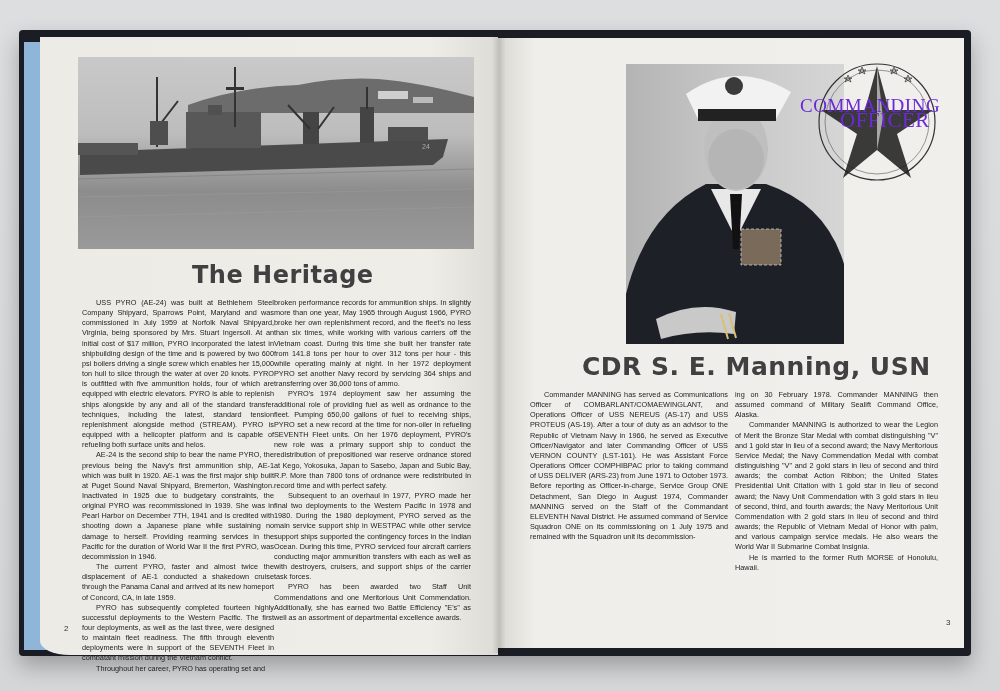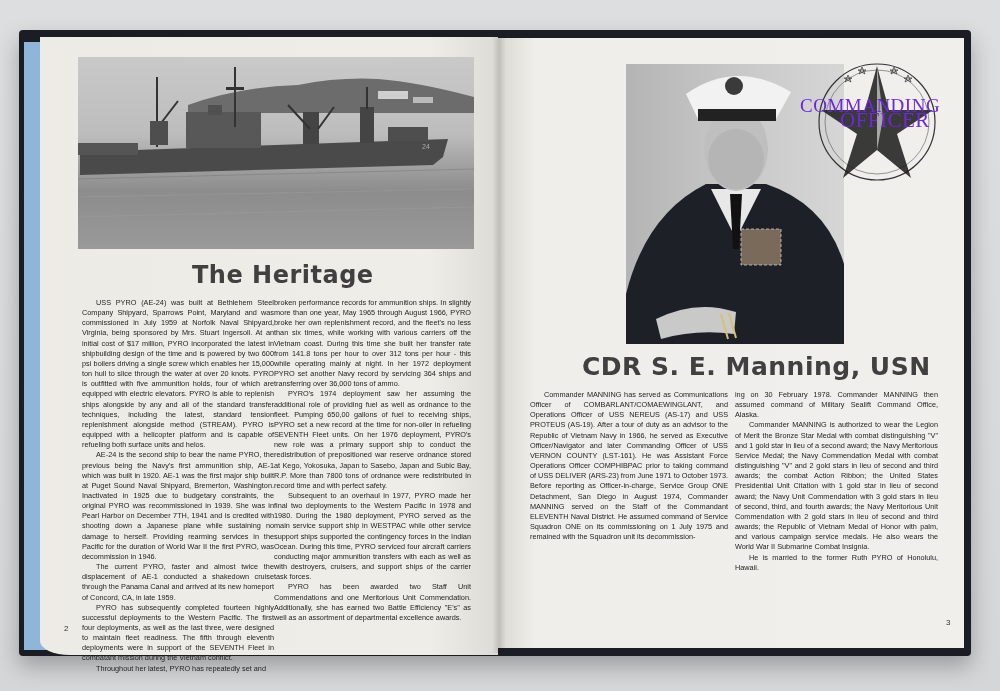--- a/index.html
+++ b/index.html
@@ -104,21 +104,21 @@
   </svg>
 </div>
 
 <div class="heading h-heritage">The Heritage</div>
 
 <div class="col col-l1">
   <p>USS PYRO (AE-24) was built at Bethlehem Steel Company Shipyard, Sparrows Point, Maryland and was commissioned in July 1959 at Norfolk Naval Shipyard, Virginia, being sponsored by Mrs. Stuart Ingersoll. At an initial cost of $17 million, PYRO incorporated the latest in shipbuilding design of the time and is powered by two 600 psi boilers driving a single screw which enables her 15,000 ton hull to slice through the water at over 20 knots. PYRO is outfitted with five ammunition holds, four of which are equipped with electric elevators. PYRO is able to replenish ships alongside by any and all of the standard transfer techniques, including the latest, standard tension replenishment alongside method (STREAM). PYRO is equipped with a helicopter platform and is capable of refueling both surface units and helos.</p>
   <p>AE-24 is the second ship to bear the name PYRO, the previous being the Navy's first ammunition ship, AE-1 which was built in 1920. AE-1 was the first major ship built at Puget Sound Naval Shipyard, Bremerton, Washington. Inactivated in 1925 due to budgetary constraints, the original PYRO was recommissioned in 1939. She was in Pearl Harbor on December 7TH, 1941 and is credited with shooting down a Japanese plane while sustaining no damage to herself. Providing rearming services in the Pacific for the duration of World War II the first PYRO, was decommission in 1946.</p>
   <p>The current PYRO, faster and almost twice the displacement of AE-1 conducted a shakedown cruise through the Panama Canal and arrived at its new homeport of Concord, CA, in late 1959.</p>
   <p>PYRO has subsequently completed fourteen highly successful deployments to the Western Pacific. The first four deployments, as well as the last three, were designed to maintain fleet readiness. The fifth through eleventh deployments were in support of the SEVENTH Fleet in combatant mission during the Vietnam conflict.</p>
-  <p>Throughout her latest, PYRO has repeatedly set and</p>
+  <p>Throughout her career, PYRO has operating set and</p>
 </div>
 <div class="col col-l2">
   <p class="noind">broken performance records for ammunition ships. In slightly more than one year, May 1965 through August 1966, PYRO broke her own replenishment record, and the fleet's no less than six times, while working with various carriers off the Vietnam coast. During this time she built her transfer rate from 141.8 tons per hour to over 312 tons per hour - this while operating mainly at night. In her 1972 deployment PYRO set another Navy record by servicing 364 ships and transferring over 36,000 tons of ammo.</p>
   <p>PYRO's 1974 deployment saw her assuming the additional role of providing fuel as well as ordnance to the fleet. Pumping 650,00 gallons of fuel to receiving ships, PYRO set a new record at the time for non-oiler in refueling SEVENTH Fleet units. On her 1976 deployment, PYRO's new role was a primary support ship to conduct the redistribution of prepositioned war reserve ordnance stored at Kego, Yokosuka, Japan to Sasebo, Japan and Subic Bay, R.P. More than 7800 tons of ordnance were redistributed in record time and with perfect safety.</p>
   <p>Subsequent to an overhaul in 1977, PYRO made her final two deployments to the Western Pacific in 1978 and 1980. During the 1980 deployment, PYRO served as the main service support ship in WESTPAC while other service support ships supported the contingency forces in the Indian Ocean. During this time, PYRO serviced four aircraft carriers conducting major ammunition transfers with each as well as with destroyers, cruisers, and support ships of the carrier task forces.</p>
   <p>PYRO has been awarded two Staff Unit Commendations and one Meritorious Unit Commendation. Additionally, she has earned two Battle Efficiency "E's" as well as an assortment of departmental excellence awards.</p>
 </div>
 
 <div class="pagenum pn-left">2</div>
 
@@ -155,16 +155,16 @@
 <div class="emblem-text et2">OFFICER</div>
 
 <div class="heading h-cdr">CDR S. E. Manning, USN</div>
 
 <div class="col col-r1">
   <p>Commander MANNING has served as Communications Officer of COMBARLANT/COMAEWINGLANT, and Operations Officer of USS NEREUS (AS-17) and USS PROTEUS (AS-19). After a tour of duty as an advisor to the Republic of Vietnam Navy in 1966, he served as Executive Officer/Navigator and later Commanding Officer of USS VERNON COUNTY (LST-161). He was Assistant Force Operations Officer COMPHIBPAC prior to taking command of USS DELIVER (ARS-23) from June 1971 to October 1973. Before reporting as Officer-in-charge, Service Group ONE Detachment, San Diego in August 1974, Commander MANNING served on the Staff of the Commandant ELEVENTH Naval District. He assumed command of Service Squadron ONE on its commissioning on 1 July 1975 and remained with the Squadron unit its decommission-</p>
 </div>
 <div class="col col-r2">
   <p class="noind">ing on 30 February 1978. Commander MANNING then assumed command of Military Sealift Command Office, Alaska.</p>
   <p>Commander MANNING is authorized to wear the Legion of Merit the Bronze Star Medal with combat distinguishing "V" and 1 gold star in lieu of a second award; the Navy Meritorious Service Medal; the Navy Commendation Medal with combat distinguishing "V" and 2 gold stars in lieu of second and third awards; the combat Action Ribbon; the United States Presidential Unit Citation with 1 gold star in lieu of second award; the Navy Unit Commendation with 3 gold stars in lieu of second, third, and fourth awards; the Navy Meritorious Unit Commendation with 2 gold stars in lieu of second and third awards; the Republic of Vietnam Medal of Honor with palm, and various campaign service medals. He also wears the World War II Submarine Combat Insignia.</p>
-  <p>He is married to the former Ruth PYRO of Honolulu, Hawaii.</p>
+  <p>He is married to the former Ruth MORSE of Honolulu, Hawaii.</p>
 </div>
 
 <div class="pagenum pn-right">3</div>
 
 </body></html>

